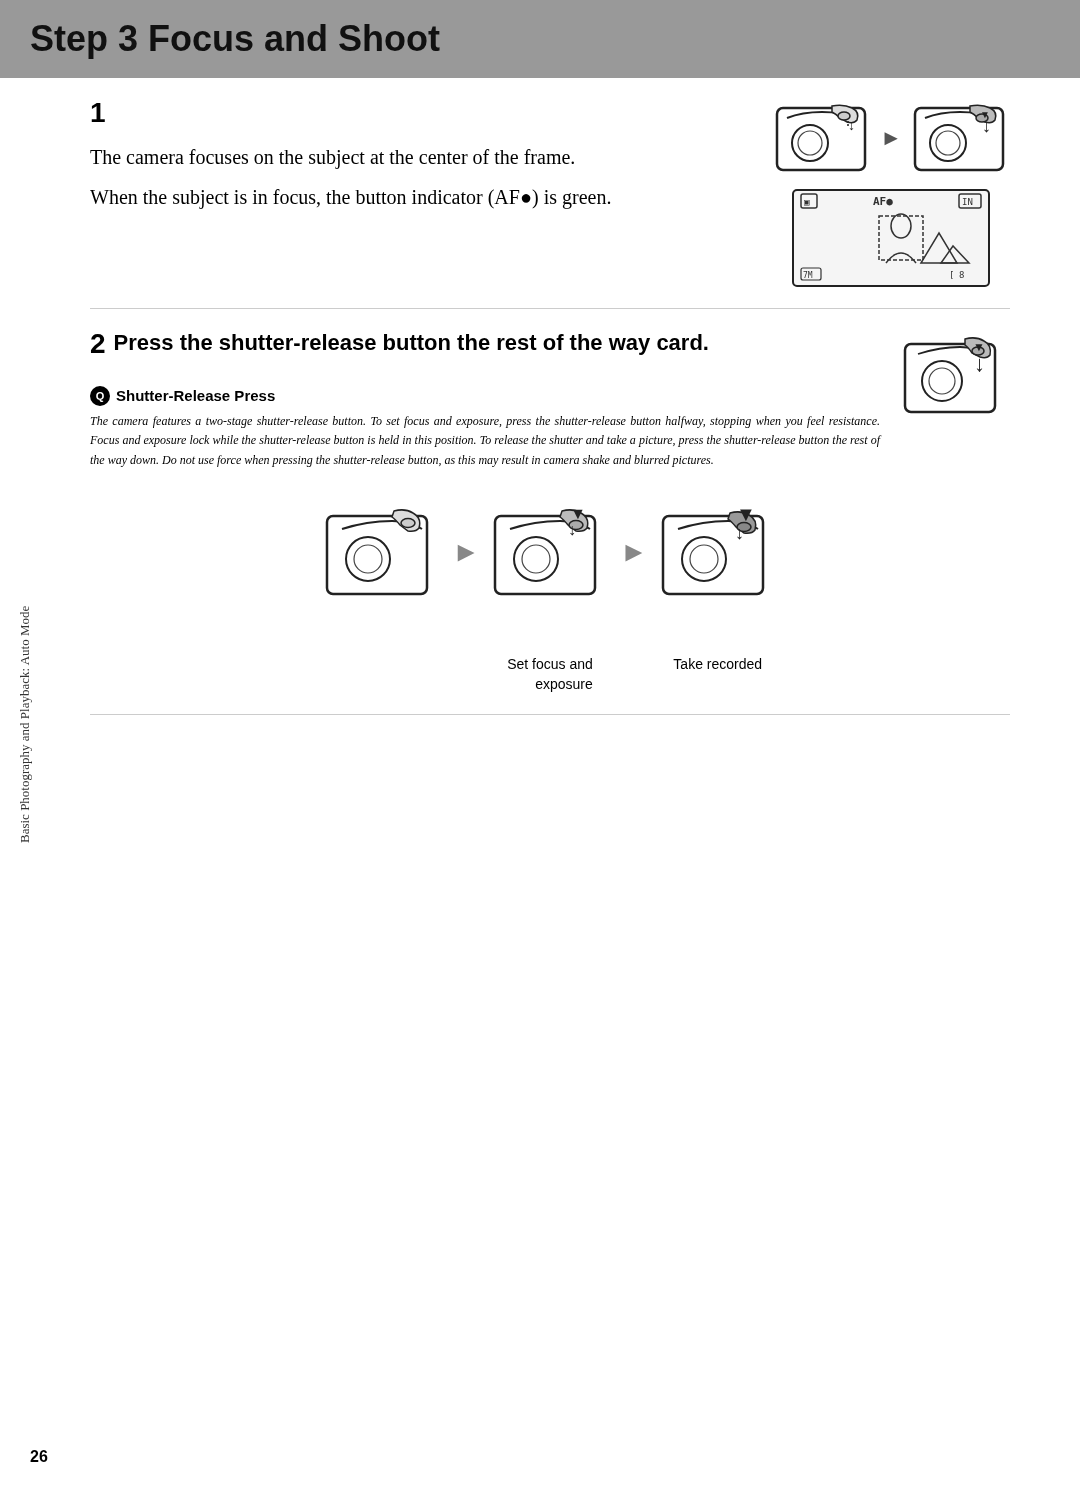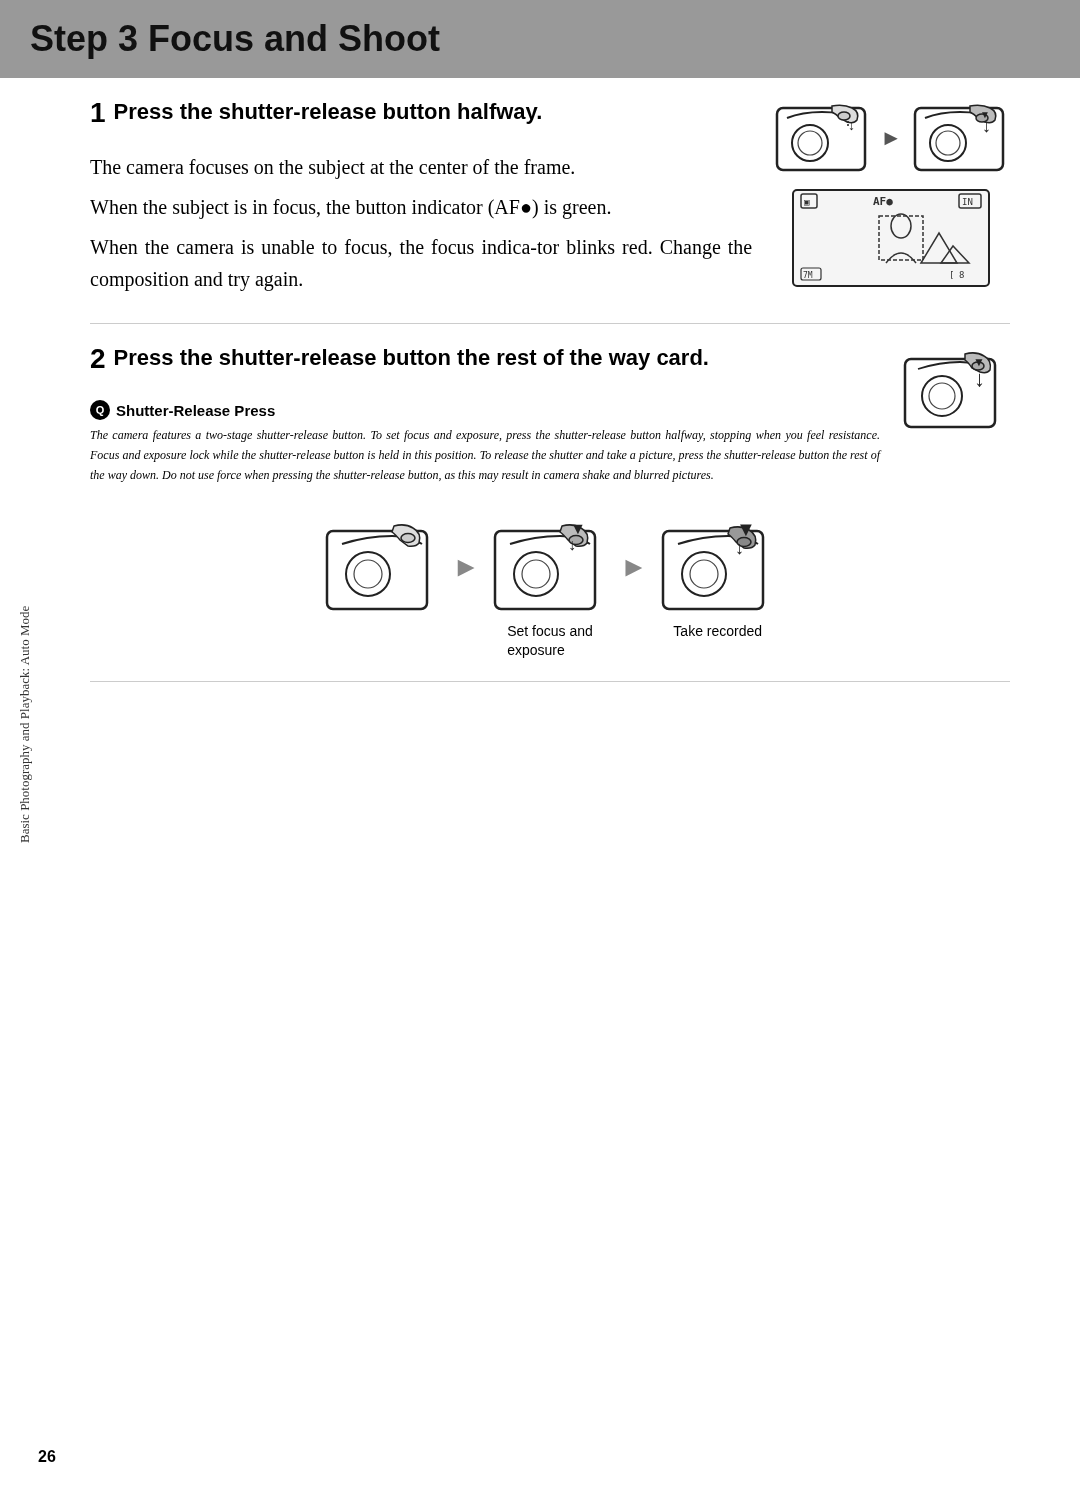--- a/index.html
+++ b/index.html
@@ -151,30 +151,31 @@
 
     .illustration-item {
       display: flex;
       flex-direction: column;
       align-items: center;
       gap: 6px;
     }
 
     .illustration-label {
       font-size: 14px;
-      text-align: left;
+      text-align: right;
       font-family: Arial, Helvetica, sans-serif;
       line-height: 1.4;
+      margin-top: 48px;
     }
 
     
     .page-number {
       position: absolute;
       bottom: 20px;
-      left: 38px;
+      left: 30px;
       font-size: 16px;
       font-family: Arial, Helvetica, sans-serif;
       font-weight: bold;
     }
 
     
     svg.cam-svg {
       display: block;
     }
 
@@ -205,26 +206,24 @@
 </div>
 
 <div class="main-content">
   <div class="content-area">
 
     <div class="step-section">
       <div class="step-row">
         <div class="step-text">
           <div class="step-heading-wrapper">
             <span class="step-number">1</span>
-            <div class="step-heading">Press the shutter-release button halfway.</div>
           </div>
           <div class="step-body">
             <p>The camera focuses on the subject at the center of the frame.</p>
             <p>When the subject is in focus, the button indicator (AF●) is green.</p>
-            <p>When the camera is unable to focus, the focus indica-tor blinks red. Change the composition and try again.</p>
           </div>
         </div>
 
         <div class="step-images">
 
           <div class="camera-img-row">
 
             <svg class="cam-svg" width="100" height="80" viewBox="0 0 100 80">
               <rect x="5" y="10" width="88" height="62" rx="6" ry="6" fill="none" stroke="#222" stroke-width="2.5"></rect>
 

